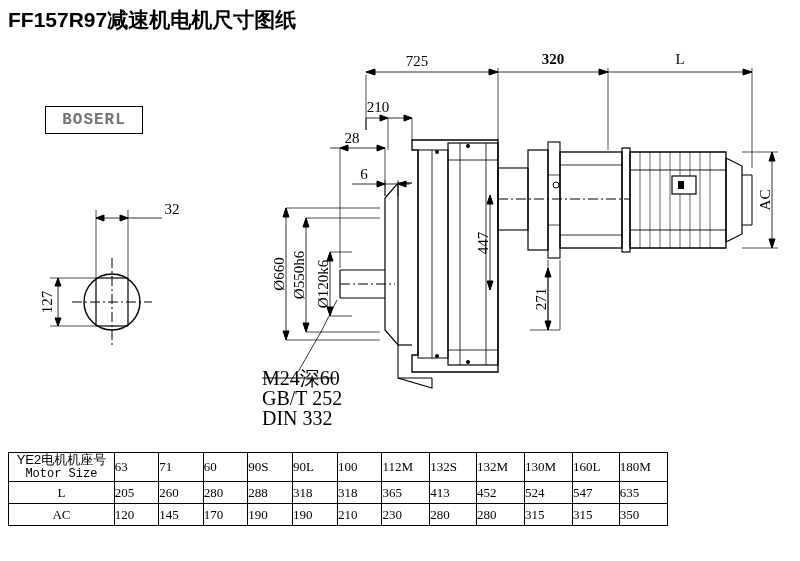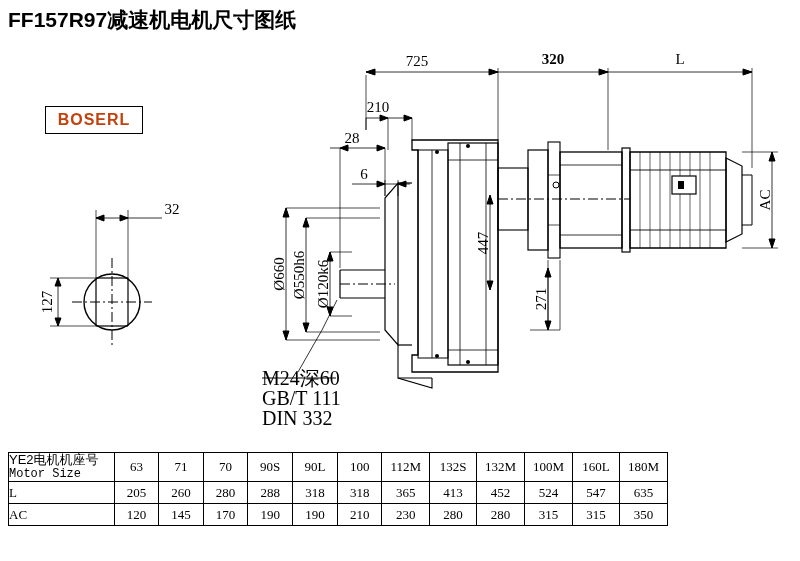--- a/index.html
+++ b/index.html
@@ -18,43 +18,43 @@
     font-family:"Liberation Sans", sans-serif;
     font-weight:bold;font-size:21px;letter-spacing:0px;
   }
 
   .logo-box{
     position:absolute;left:45px;top:106px;width:96px;height:26px;
     border:1.5px solid #000;
     display:flex;align-items:center;justify-content:center;
   }
   .logo-text{
-    font-family:Liberation Sans, sans-serif;
-    font-weight:bold;font-size:16px;color:#c2410c;letter-spacing:1px;
+    font-family:Liberation Mono, monospace;
+    font-weight:bold;font-size:16px;color:#737373;letter-spacing:1px;
   }
 
   svg.draw{position:absolute;left:0;top:0;width:800px;height:561px;}
 
   
   .spec-table{
     position:absolute;left:8px;top:452px;
     border-collapse:collapse;
     font-family:"Liberation Serif", serif;
     font-size:13px;
   }
   .spec-table td,.spec-table th{
     border:1px solid #000;
-    text-align:center;
+    text-align:left;
     padding:0;
     height:21px;
     font-weight:normal;
   }
   .spec-table td.rowhead{
     width:135px;
-    text-align:left;
+    text-align:center;
   }
   .spec-table td.cell{width:54px;}
   .rowhead .cn{display:block;font-family:"Liberation Sans", sans-serif;font-size:13px;line-height:14px;}
   .rowhead .en{display:block;font-family:"Liberation Mono", monospace;font-size:12px;line-height:14px;}
 </style>
 </head>
 <body>
 
 <div id="page">
 
@@ -238,41 +238,41 @@
       <text transform="translate(304,275) rotate(-90)" text-anchor="middle">Ø550h6</text>
       <text transform="translate(328,284) rotate(-90)" text-anchor="middle">Ø120k6</text>
       <text transform="translate(488,243) rotate(-90)" text-anchor="middle">447</text>
       <text transform="translate(546,299) rotate(-90)" text-anchor="middle">271</text>
       <text transform="translate(770,200) rotate(-90)" text-anchor="middle">AC</text>
     </g>
   </svg>
 
   <div style="position:absolute;left:262px;top:368px;font-size:20px;line-height:20px;">
     <div style="font-family:'Liberation Serif',serif;">M24深60</div>
-    <div style="font-family:'Liberation Serif',serif;">GB/T 111</div>
+    <div style="font-family:'Liberation Serif',serif;">GB/T 252</div>
     <div style="font-family:'Liberation Serif',serif;">DIN 332</div>
   </div>
 
   <table class="spec-table">
     <tbody id="tbody">
         <tr>
           <td class="rowhead">
             <span class="cn">YE2电机机座号</span>
             <span class="en">Motor Size</span>
           </td>
           <td class="cell">63</td>
           <td class="cell">71</td>
-          <td class="cell">70</td>
+          <td class="cell">60</td>
           <td class="cell">90S</td>
           <td class="cell">90L</td>
           <td class="cell">100</td>
           <td class="cell">112M</td>
           <td class="cell">132S</td>
           <td class="cell">132M</td>
-          <td class="cell">100M</td>
+          <td class="cell">130M</td>
           <td class="cell">160L</td>
           <td class="cell">180M</td>
         </tr>
         <tr>
           <td class="rowhead">L</td>
           <td class="cell">205</td>
           <td class="cell">260</td>
           <td class="cell">280</td>
           <td class="cell">288</td>
           <td class="cell">318</td>

